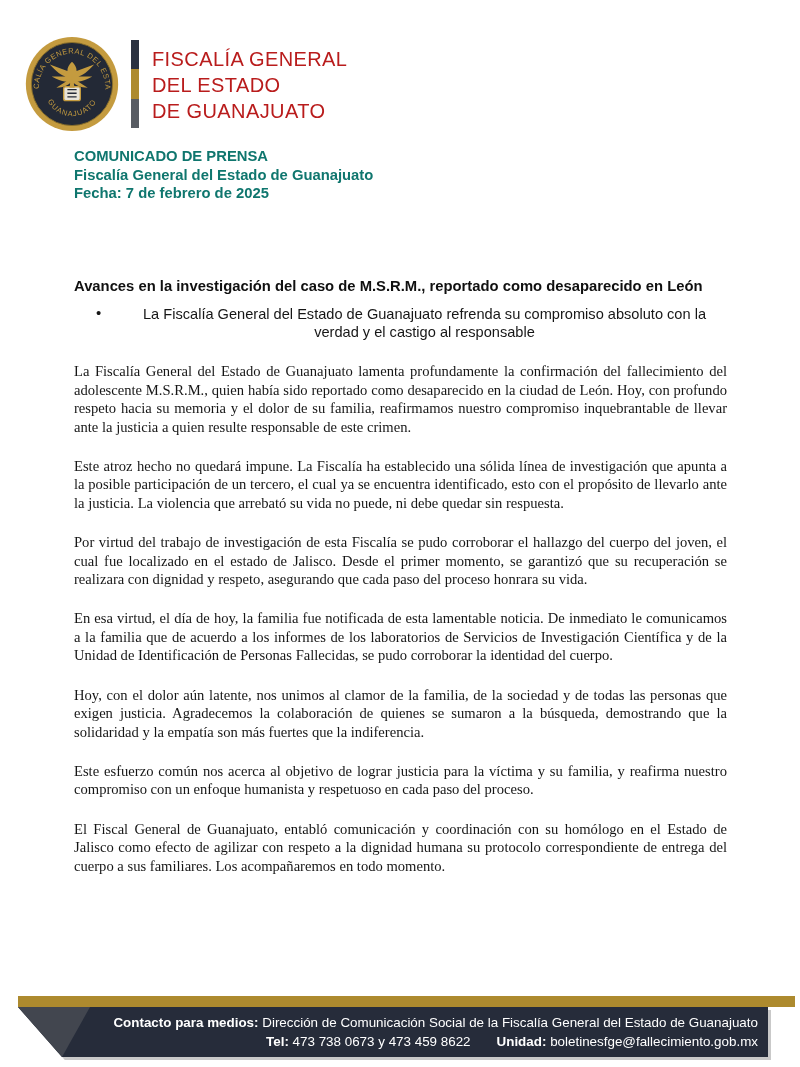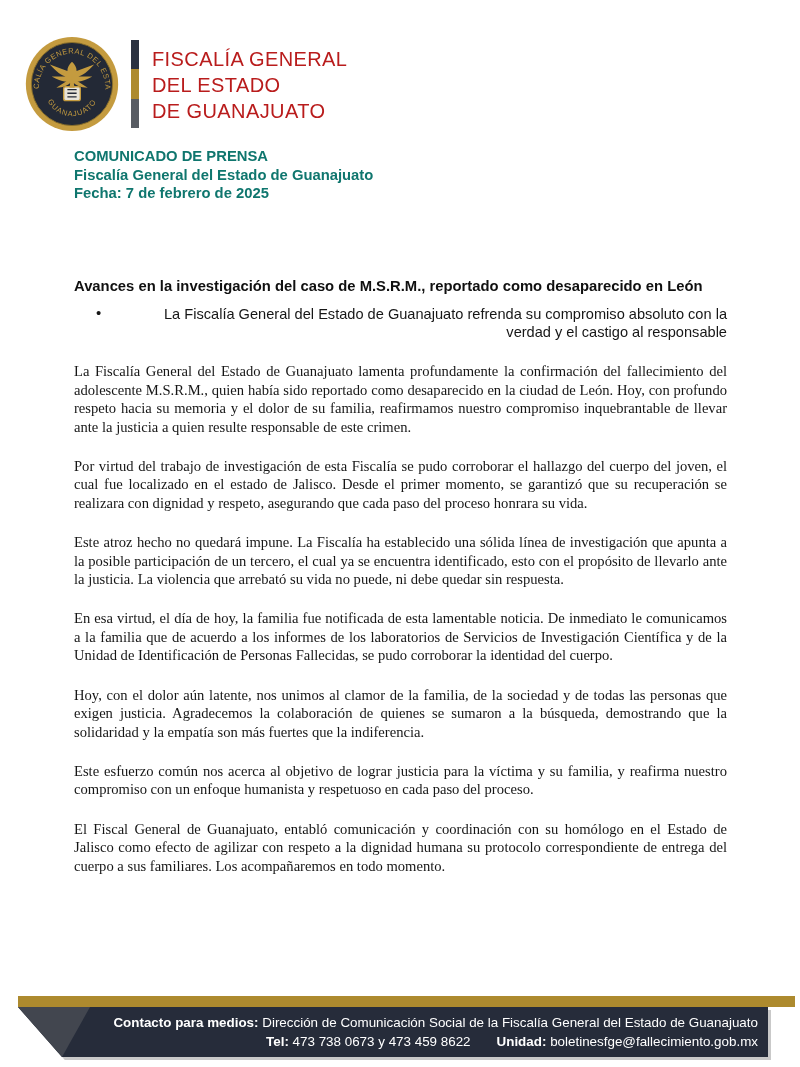--- a/index.html
+++ b/index.html
@@ -22,21 +22,21 @@
   
   .meta {
     position:absolute; left:74px; top:147px;
     font-size:14.8px; line-height:18.6px; font-weight:bold; color:#0f766e;
   }
 
   
   .content { position:absolute; left:74px; top:233px; width:653px; font-size:14.6px; line-height:18.4px;margin-top:44px; }
   .content h1 { font-size:14.8px; line-height:18.6px; font-weight:bold; margin:0 0 9px 0; color:#101010; }
   .content ul { margin:0 0 21px 0; padding:0 0 0 48px; list-style:none; }
-  .content li { position:relative; text-align:right; }
+  .content li { position:relative; text-align:center; }
   .content li::before { content:"\2022"; position:absolute; left:-26px; top:-1px; font-size:15px; }
   .content p { margin:0 0 21px 0; text-align:justify;font-family:Liberation Serif, serif; }
 
   
   .footer-gold { position:absolute; left:18px; top:996px; width:777px; height:11px; }
   .footer-band { position:absolute; left:18px; top:1007px; width:750px; height:50px;
                  filter:drop-shadow(3px 3px 0 #c9c9c9); }
   .footer-navy { position:absolute; inset:0;
                  clip-path:polygon(0 0, 100% 0, 100% 100%, 44px 100%); }
   .footer-gray { position:absolute; left:0; top:0; width:80px; height:50px;
@@ -92,22 +92,22 @@
     <div>Fiscalía General del Estado de Guanajuato</div>
     <div>Fecha: 7 de febrero de 2025</div>
   </div>
 
   <div class="content">
     <h1>Avances en la investigación del caso de M.S.R.M., reportado como desaparecido en León</h1>
     <ul>
       <li>La Fiscalía General del Estado de Guanajuato refrenda su compromiso absoluto con la verdad y el castigo al responsable</li>
     </ul>
     <p>La Fiscalía General del Estado de Guanajuato lamenta profundamente la confirmación del fallecimiento del adolescente M.S.R.M., quien había sido reportado como desaparecido en la ciudad de León. Hoy, con profundo respeto hacia su memoria y el dolor de su familia, reafirmamos nuestro compromiso inquebrantable de llevar ante la justicia a quien resulte responsable de este crimen.</p>
+    <p>Este atroz hecho no quedará impune. La Fiscalía ha establecido una sólida línea de investigación que apunta a la posible participación de un tercero, el cual ya se encuentra identificado, esto con el propósito de llevarlo ante la justicia. La violencia que arrebató su vida no puede, ni debe quedar sin respuesta.</p>
     <p>Por virtud del trabajo de investigación de esta Fiscalía se pudo corroborar el hallazgo del cuerpo del joven, el cual fue localizado en el estado de Jalisco. Desde el primer momento, se garantizó que su recuperación se realizara con dignidad y respeto, asegurando que cada paso del proceso honrara su vida.</p>
-    <p>Este atroz hecho no quedará impune. La Fiscalía ha establecido una sólida línea de investigación que apunta a la posible participación de un tercero, el cual ya se encuentra identificado, esto con el propósito de llevarlo ante la justicia. La violencia que arrebató su vida no puede, ni debe quedar sin respuesta.</p>
     <p>En esa virtud, el día de hoy, la familia fue notificada de esta lamentable noticia. De inmediato le comunicamos a la familia que de acuerdo a los informes de los laboratorios de Servicios de Investigación Científica y de la Unidad de Identificación de Personas Fallecidas, se pudo corroborar la identidad del cuerpo.</p>
     <p>Hoy, con el dolor aún latente, nos unimos al clamor de la familia, de la sociedad y de todas las personas que exigen justicia. Agradecemos la colaboración de quienes se sumaron a la búsqueda, demostrando que la solidaridad y la empatía son más fuertes que la indiferencia.</p>
     <p>Este esfuerzo común nos acerca al objetivo de lograr justicia para la víctima y su familia, y reafirma nuestro compromiso con un enfoque humanista y respetuoso en cada paso del proceso.</p>
     <p>El Fiscal General de Guanajuato, entabló comunicación y coordinación con su homólogo en el Estado de Jalisco como efecto de agilizar con respeto a la dignidad humana su protocolo correspondiente de entrega del cuerpo a sus familiares. Los acompañaremos en todo momento.</p>
   </div>
 
   <div class="footer-gold" style="background:#ad8a2e"></div>
   <div class="footer-band">
     <div class="footer-navy" style="background:#262c3a"></div>
     <div class="footer-gray" style="background:#42464f"></div>

